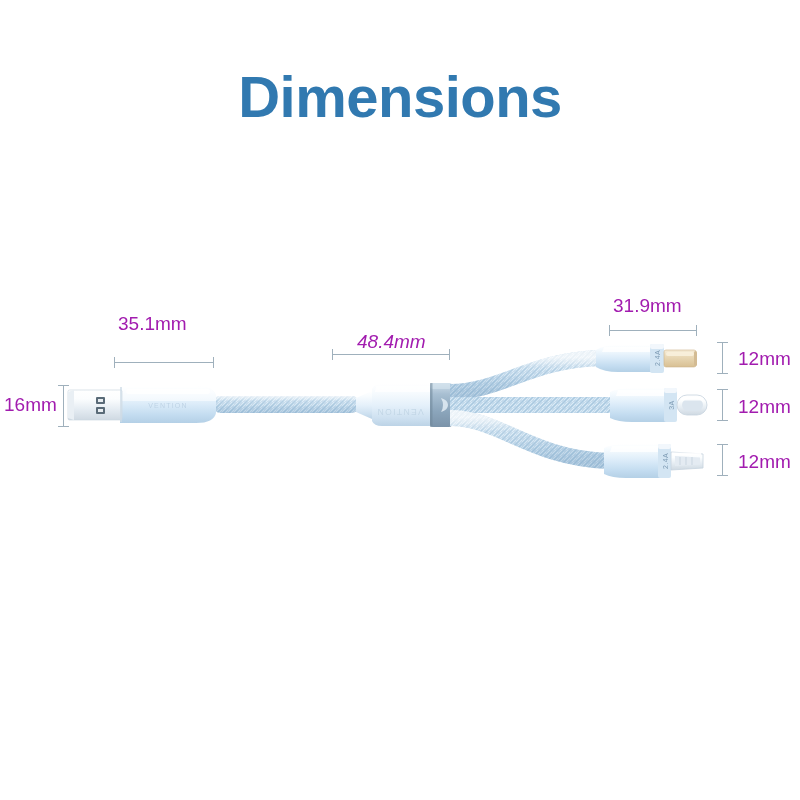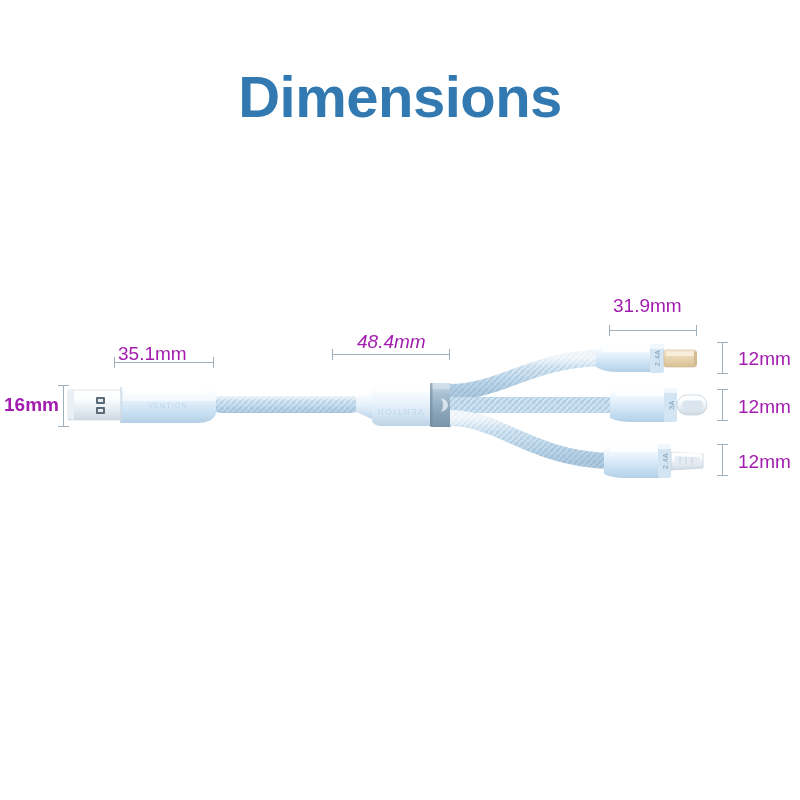--- a/index.html
+++ b/index.html
@@ -196,24 +196,24 @@
         <text x="0" y="3" font-family="Liberation Sans, sans-serif" font-size="7" fill="#7f9cb5" text-anchor="middle" letter-spacing="0.4">2.4A</text>
       </g>
 
       <path d="M671,452 L703,454 L703,468 L671,470 Z" fill="url(#metal)" stroke="#c6d3de" stroke-width="0.8"></path>
       <path d="M675,456 L700,457.5 L700,464.5 L675,466 Z" fill="#e4ebf2"></path>
       <path d="M680,457 L680,465 M686,457 L686,465 M692,457 L692,465" stroke="#c9d5e0" stroke-width="1"></path>
       <rect x="672" y="452.5" width="29" height="3" fill="#ffffff" opacity="0.85"></rect>
     </g>
   </svg>
 
-  <div class="dimlabel" style="left:118px;top:314px;margin-top:30px;">35.1mm</div>
+  <div class="dimlabel" style="left:118px;top:314px;">35.1mm</div>
   <div class="dimline-h" style="left:114px;top:362px;width:100px;"></div>
 
-  <div class="dimlabel" style="left:4px;top:395px;font-weight:bold;">16mm</div>
+  <div class="dimlabel" style="left:4px;top:395px;">16mm</div>
   <div class="dimline-v" style="left:63px;top:385px;height:42px;"></div>
 
   <div class="dimlabel" style="left:357px;top:332px;font-style:italic;">48.4mm</div>
   <div class="dimline-h" style="left:332px;top:354px;width:118px;"></div>
 
   <div class="dimlabel" style="left:613px;top:296px;">31.9mm</div>
   <div class="dimline-h" style="left:609px;top:330px;width:88px;"></div>
 
   <div class="dimlabel" style="left:738px;top:349px;">12mm</div>
   <div class="dimline-v" style="left:722px;top:342px;height:32px;"></div>

